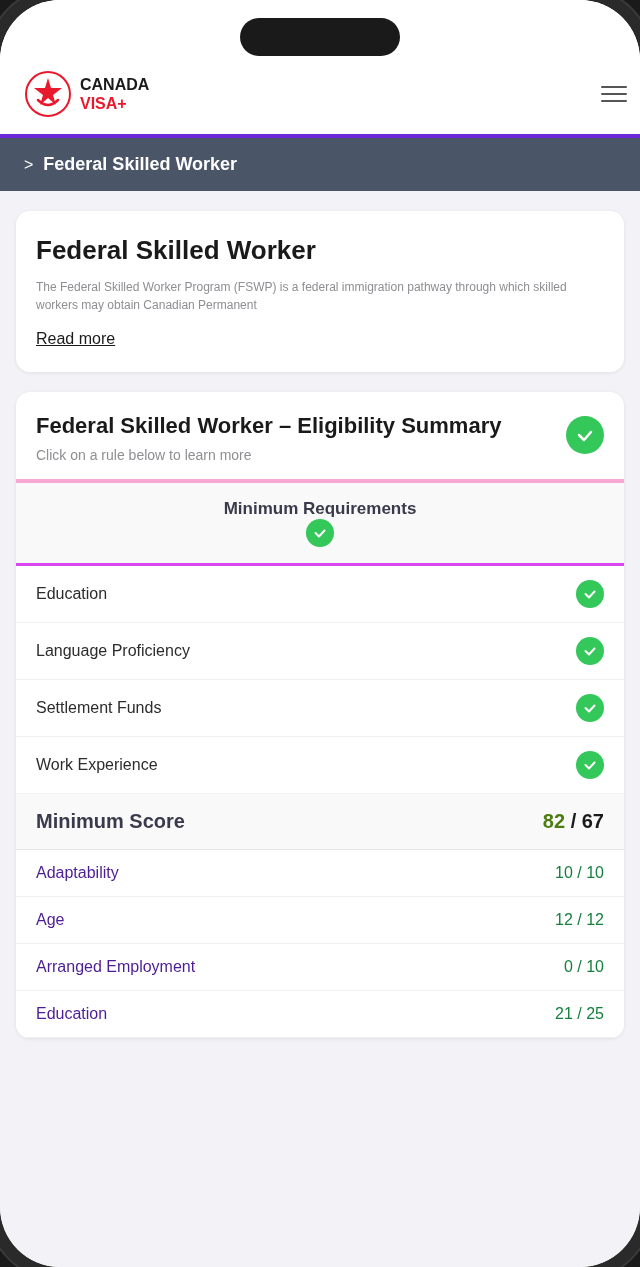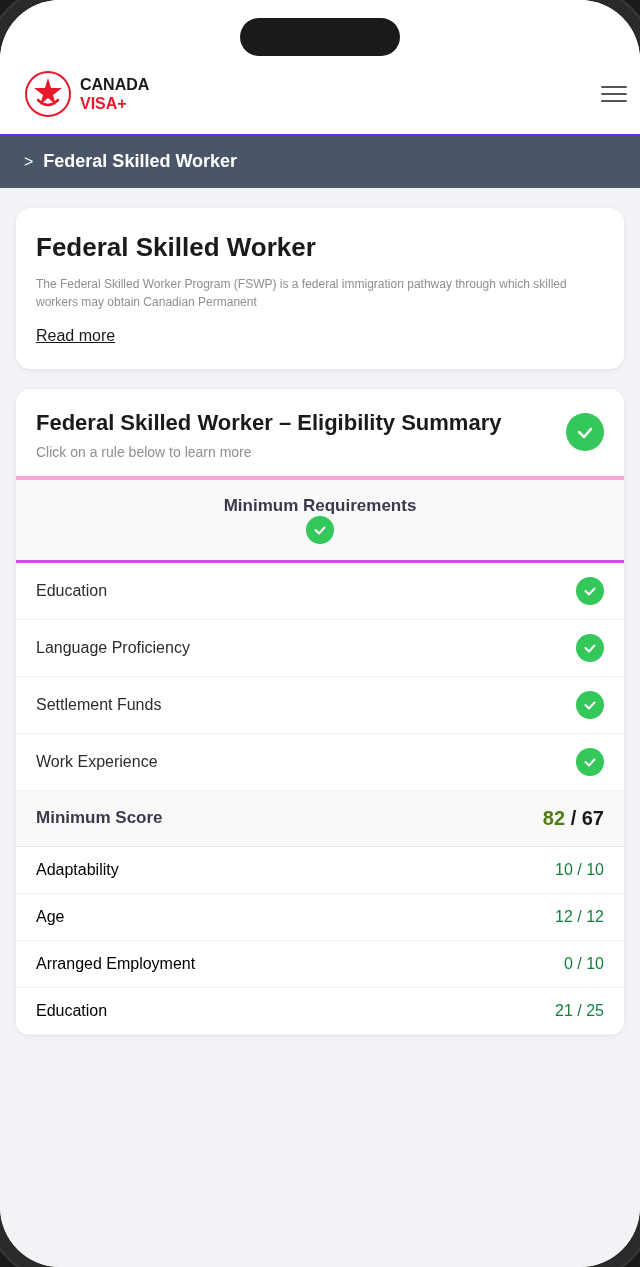--- a/index.html
+++ b/index.html
@@ -47,21 +47,21 @@
       border-radius: 60px;
     }
 
     
     .app-header {
       background: #fff;
       padding: 70px 9px 16px 24px;
       display: flex;
       align-items: center;
       justify-content: space-between;
-      border-bottom: 1px solid #6d28d9;
+      border-bottom: 4px solid #6d28d9;
     }
 
     .logo-area {
       display: flex;
       align-items: center;
       gap: 8px;
     }
 
     .logo-icon {
       width: 48px;
@@ -260,21 +260,21 @@
     .score-row {
       padding: 16px 20px;
       display: flex;
       align-items: center;
       justify-content: space-between;
       border-bottom: 1px solid #e5e5ea;
       background: #f9f9f9;
     }
 
     .score-label {
-      font-size: 17px;
+      font-size: 20px;
       font-weight: 600;
       color: #3a3a4c;
     }
 
     .score-value {
       font-size: 20px;
       font-weight: 700;
     }
 
     .score-achieved {
@@ -294,21 +294,21 @@
       padding: 14px 20px;
       display: flex;
       align-items: center;
       justify-content: space-between;
       border-bottom: 1px solid #f0f0f0;
       background: #fff;
     }
 
     .subscore-label {
       font-size: 16px;
-      color: #000000;
+      color: #4c1d95;
     }
 
     .subscore-value {
       font-size: 16px;
       color: #15803d;
       font-weight: 500;
     }
   </style>
 </head>
 <body>

